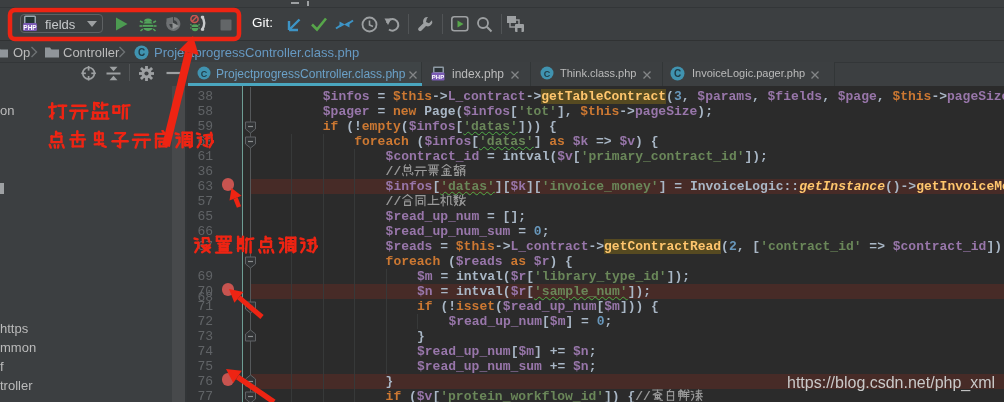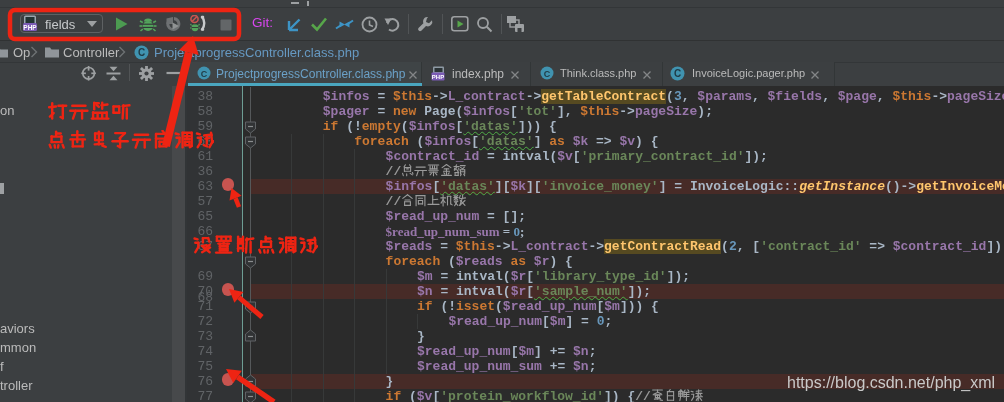--- a/index.html
+++ b/index.html
@@ -5,21 +5,21 @@
 .mono{font-family:"Liberation Mono",monospace;font-size:13px;font-weight:bold;}
 </style></head><body>
 
 <div style="position:absolute;left:0;top:0;width:1004px;height:8px;background:#3c3f41;border-bottom:1px solid #333638;"></div>
 <div style="position:absolute;left:291px;top:2px;width:8px;height:2px;background:#9da0a2;"></div>
 <div style="position:absolute;left:307px;top:1px;width:2px;height:5px;background:#9da0a2;"></div>
 
 <div style="position:absolute;left:0;top:8px;width:1004px;height:32px;background:#3c3f41;"></div>
 <div style="position:absolute;left:20px;top:14px;width:83px;height:19px;border:1px solid #5e6163;border-radius:4px;"></div>
 <span style="position:absolute;left:45px;top:17px;font:13px 'Liberation Sans';color:#c8cacc;">fields</span>
-<span style="position:absolute;left:252px;top:15px;font:13.5px 'Liberation Sans';color:#d946ef;">Git:</span>
+<span style="position:absolute;left:252px;top:15px;font:13.5px 'Liberation Sans';color:#ffffff;">Git:</span>
 <svg style="position:absolute;left:23px;top:15px;" width="18" height="17" viewBox="0 0 18 17">
     <rect x="1" y="0.5" width="12" height="9" rx="1.5" fill="#9aa7b0"></rect>
     <rect x="2.5" y="2" width="9" height="6" fill="#233"></rect>
     <rect x="0" y="8" width="14" height="8" rx="1.5" fill="#7b5bb5"></rect>
     <text x="7" y="14.5" font-family="Liberation Sans" font-size="6.5" font-weight="bold" fill="#fff" text-anchor="middle">PHP</text>
   </svg>
 <svg style="position:absolute;left:86px;top:20px;" width="12" height="8" viewBox="0 0 12 8">
     <polygon points="1,1 11,1 6,7" fill="#9da0a2"></polygon>
   </svg>
 <svg style="position:absolute;left:113px;top:16px;" width="16" height="16" viewBox="0 0 16 16">
@@ -149,21 +149,21 @@
   </svg>
 <svg style="position:absolute;left:166px;top:66px;" width="15" height="15" viewBox="0 0 15 15">
     <line x1="0.5" y1="7" x2="14" y2="7" stroke="#9da0a2" stroke-width="2.2"></line>
   </svg>
 
 <div style="position:absolute;left:0;top:86px;width:187px;height:316px;background:#3c3f41;"></div>
 <div style="position:absolute;left:172px;top:86px;width:13px;height:316px;background:#47494b;"></div>
 <div style="position:absolute;left:185px;top:86px;width:2px;height:316px;background:#323537;"></div>
 <div style="position:absolute;left:0;top:183px;width:4px;height:11px;background:#9ea1a3;"></div>
 <div style="position:absolute;left:0px;top:103px;font:13px 'Liberation Sans';color:#bbbbbb;">on</div>
-<div style="position:absolute;left:0px;top:321px;font:13px 'Liberation Sans';color:#bbbbbb;">aviors</div>
+<div style="position:absolute;left:0px;top:321px;font:13px 'Liberation Sans';color:#bbbbbb;">https</div>
 <div style="position:absolute;left:0px;top:340px;font:13px 'Liberation Sans';color:#bbbbbb;">mmon</div>
 <div style="position:absolute;left:0px;top:359px;font:13px 'Liberation Sans';color:#bbbbbb;">f</div>
 <div style="position:absolute;left:0px;top:378px;font:13px 'Liberation Sans';color:#bbbbbb;">troller</div>
 
 <div style="position:absolute;left:187px;top:86px;width:56px;height:316px;background:#313335;"></div>
 <div style="position:absolute;left:243px;top:86px;width:761px;height:316px;background:#2b2b2b;"></div>
 <div style="position:absolute;left:241.5px;top:86px;width:1.5px;height:316px;background:#6e9e94;"></div>
 <div style="position:absolute;left:251px;top:179px;width:753px;height:15px;background:#472b27;"></div>
 <div style="position:absolute;left:251px;top:284px;width:753px;height:15px;background:#472b27;"></div>
 <div style="position:absolute;left:251px;top:374px;width:753px;height:15px;background:#472b27;"></div>
@@ -314,21 +314,21 @@
           <line x1="56.4" y1="7.3" x2="53.6" y2="11.7" stroke="#9a9a9a" stroke-width="1.1" stroke-linecap="round"></line>
           <line x1="53.8" y1="8.1" x2="56.9" y2="11.4" stroke="#9a9a9a" stroke-width="1.1" stroke-linecap="round"></line>
           <line x1="59.3" y1="1.3" x2="58.5" y2="3.9" stroke="#9a9a9a" stroke-width="1.1" stroke-linecap="round"></line>
           <line x1="61.6" y1="1.0" x2="61.6" y2="3.4" stroke="#9a9a9a" stroke-width="1.1" stroke-linecap="round"></line>
           <line x1="58.5" y1="4.7" x2="64.5" y2="3.9" stroke="#9a9a9a" stroke-width="1.1" stroke-linecap="round"></line>
           <line x1="61.1" y1="4.7" x2="58.8" y2="11.4" stroke="#9a9a9a" stroke-width="1.1" stroke-linecap="round"></line>
           <line x1="59.3" y1="6.5" x2="64.0" y2="11.4" stroke="#9a9a9a" stroke-width="1.1" stroke-linecap="round"></line>
           <line x1="64.0" y1="6.5" x2="58.8" y2="11.4" stroke="#9a9a9a" stroke-width="1.1" stroke-linecap="round"></line>
         </svg></span></div>
     <div style="position:absolute;left:0;top:209px;height:15px;line-height:15px;white-space:pre;"><span style="display:inline-block;width:125.6px;"></span><span style="color:#9876aa;">$read_up_num</span><span style="color:#a9b7c6;"> = [];</span></div>
-    <div style="position:absolute;left:0;top:224px;height:15px;line-height:15px;white-space:pre;font-family:Liberation Serif, serif;"><span style="display:inline-block;width:125.6px;"></span><span style="color:#9876aa;">$read_up_num_sum</span><span style="color:#a9b7c6;"> = </span><span style="color:#6897bb;">0</span><span style="color:#a9b7c6;">;</span></div>
+    <div style="position:absolute;left:0;top:224px;height:15px;line-height:15px;white-space:pre;"><span style="display:inline-block;width:125.6px;"></span><span style="color:#9876aa;">$read_up_num_sum</span><span style="color:#a9b7c6;"> = </span><span style="color:#6897bb;">0</span><span style="color:#a9b7c6;">;</span></div>
     <div style="position:absolute;left:0;top:239px;height:15px;line-height:15px;white-space:pre;"><span style="display:inline-block;width:125.6px;"></span><span style="color:#9876aa;">$reads</span><span style="color:#a9b7c6;"> = </span><span style="color:#cc7832;">$this</span><span style="color:#a9b7c6;">-&gt;</span><span style="color:#9876aa;">L_contract</span><span style="color:#a9b7c6;">-&gt;</span><span style="color:#ffc66d;background:#564a21;">getContractRead</span><span style="color:#a9b7c6;">(</span><span style="color:#6897bb;">2</span><span style="color:#a9b7c6;">, [</span><span style="color:#6a8759;">'contract_id'</span><span style="color:#a9b7c6;"> =&gt; </span><span style="color:#9876aa;">$contract_id</span><span style="color:#a9b7c6;">]);</span></div>
     <div style="position:absolute;left:0;top:254px;height:15px;line-height:15px;white-space:pre;"><span style="display:inline-block;width:125.6px;"></span><span style="color:#cc7832;">foreach</span><span style="color:#a9b7c6;"> (</span><span style="color:#9876aa;">$reads</span><span style="color:#a9b7c6;"> </span><span style="color:#cc7832;">as </span><span style="color:#9876aa;">$r</span><span style="color:#a9b7c6;">) {</span></div>
     <div style="position:absolute;left:0;top:269px;height:15px;line-height:15px;white-space:pre;"><span style="display:inline-block;width:157.0px;"></span><span style="color:#9876aa;">$m</span><span style="color:#a9b7c6;"> = intval(</span><span style="color:#9876aa;">$r</span><span style="color:#a9b7c6;">[</span><span style="color:#6a8759;">'library_type_id'</span><span style="color:#a9b7c6;">]);</span></div>
     <div style="position:absolute;left:0;top:284px;height:15px;line-height:15px;white-space:pre;"><span style="display:inline-block;width:157.0px;"></span><span style="color:#9876aa;">$n</span><span style="color:#a9b7c6;"> = intval(</span><span style="color:#9876aa;">$r</span><span style="color:#a9b7c6;">[</span><span style="color:#6a8759;text-decoration:underline wavy #4fae47 1px;text-underline-offset:1px;">'sample_num'</span><span style="color:#a9b7c6;">]);</span></div>
     <div style="position:absolute;left:0;top:299px;height:15px;line-height:15px;white-space:pre;"><span style="display:inline-block;width:157.0px;"></span><span style="color:#cc7832;">if</span><span style="color:#a9b7c6;"> (!</span><span style="color:#cc7832;">isset</span><span style="color:#a9b7c6;">(</span><span style="color:#9876aa;">$read_up_num</span><span style="color:#a9b7c6;">[</span><span style="color:#9876aa;">$m</span><span style="color:#a9b7c6;">])) {</span></div>
     <div style="position:absolute;left:0;top:314px;height:15px;line-height:15px;white-space:pre;"><span style="display:inline-block;width:188.4px;"></span><span style="color:#9876aa;">$read_up_num</span><span style="color:#a9b7c6;">[</span><span style="color:#9876aa;">$m</span><span style="color:#a9b7c6;">] = </span><span style="color:#6897bb;">0</span><span style="color:#a9b7c6;">;</span></div>
     <div style="position:absolute;left:0;top:329px;height:15px;line-height:15px;white-space:pre;"><span style="display:inline-block;width:157.0px;"></span><span style="color:#a9b7c6;">}</span></div>
     <div style="position:absolute;left:0;top:344px;height:15px;line-height:15px;white-space:pre;"><span style="display:inline-block;width:157.0px;"></span><span style="color:#9876aa;">$read_up_num</span><span style="color:#a9b7c6;">[</span><span style="color:#9876aa;">$m</span><span style="color:#a9b7c6;">] += </span><span style="color:#9876aa;">$n</span><span style="color:#a9b7c6;">;</span></div>
     <div style="position:absolute;left:0;top:359px;height:15px;line-height:15px;white-space:pre;"><span style="display:inline-block;width:157.0px;"></span><span style="color:#9876aa;">$read_up_num_sum</span><span style="color:#a9b7c6;"> += </span><span style="color:#9876aa;">$n</span><span style="color:#a9b7c6;">;</span></div>
     <div style="position:absolute;left:0;top:374px;height:15px;line-height:15px;white-space:pre;"><span style="display:inline-block;width:125.6px;"></span><span style="color:#a9b7c6;">}</span></div>

